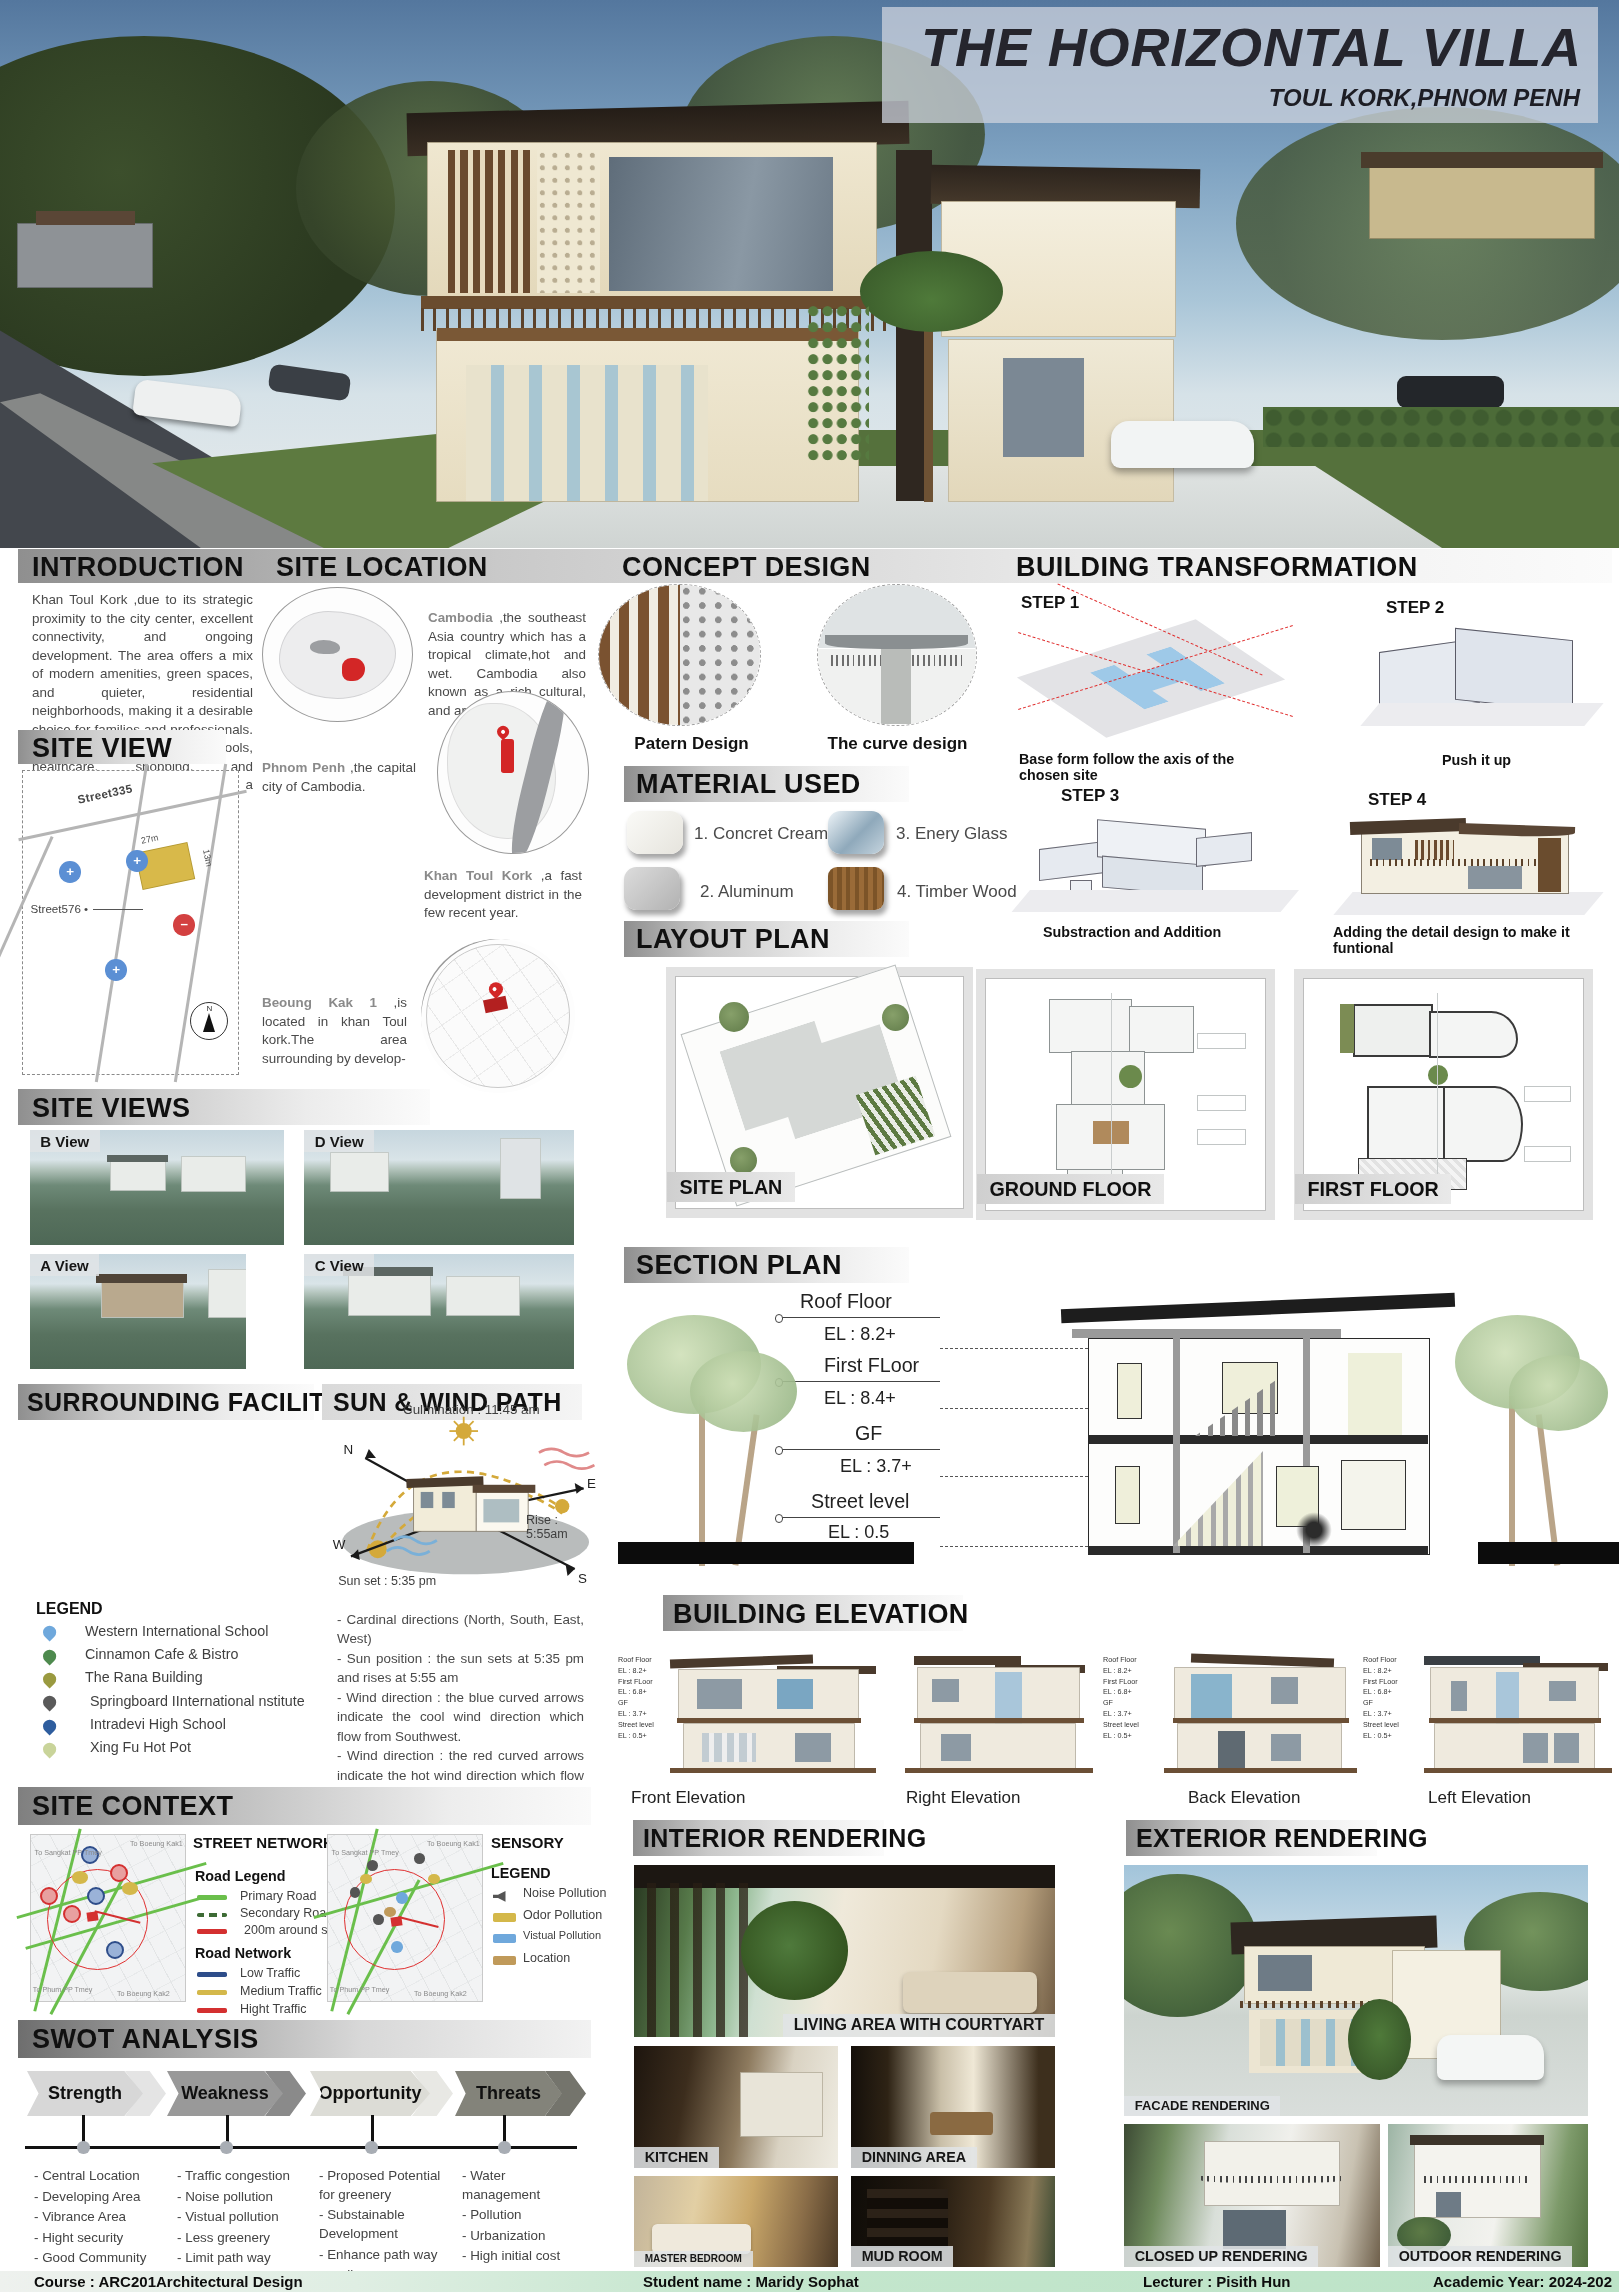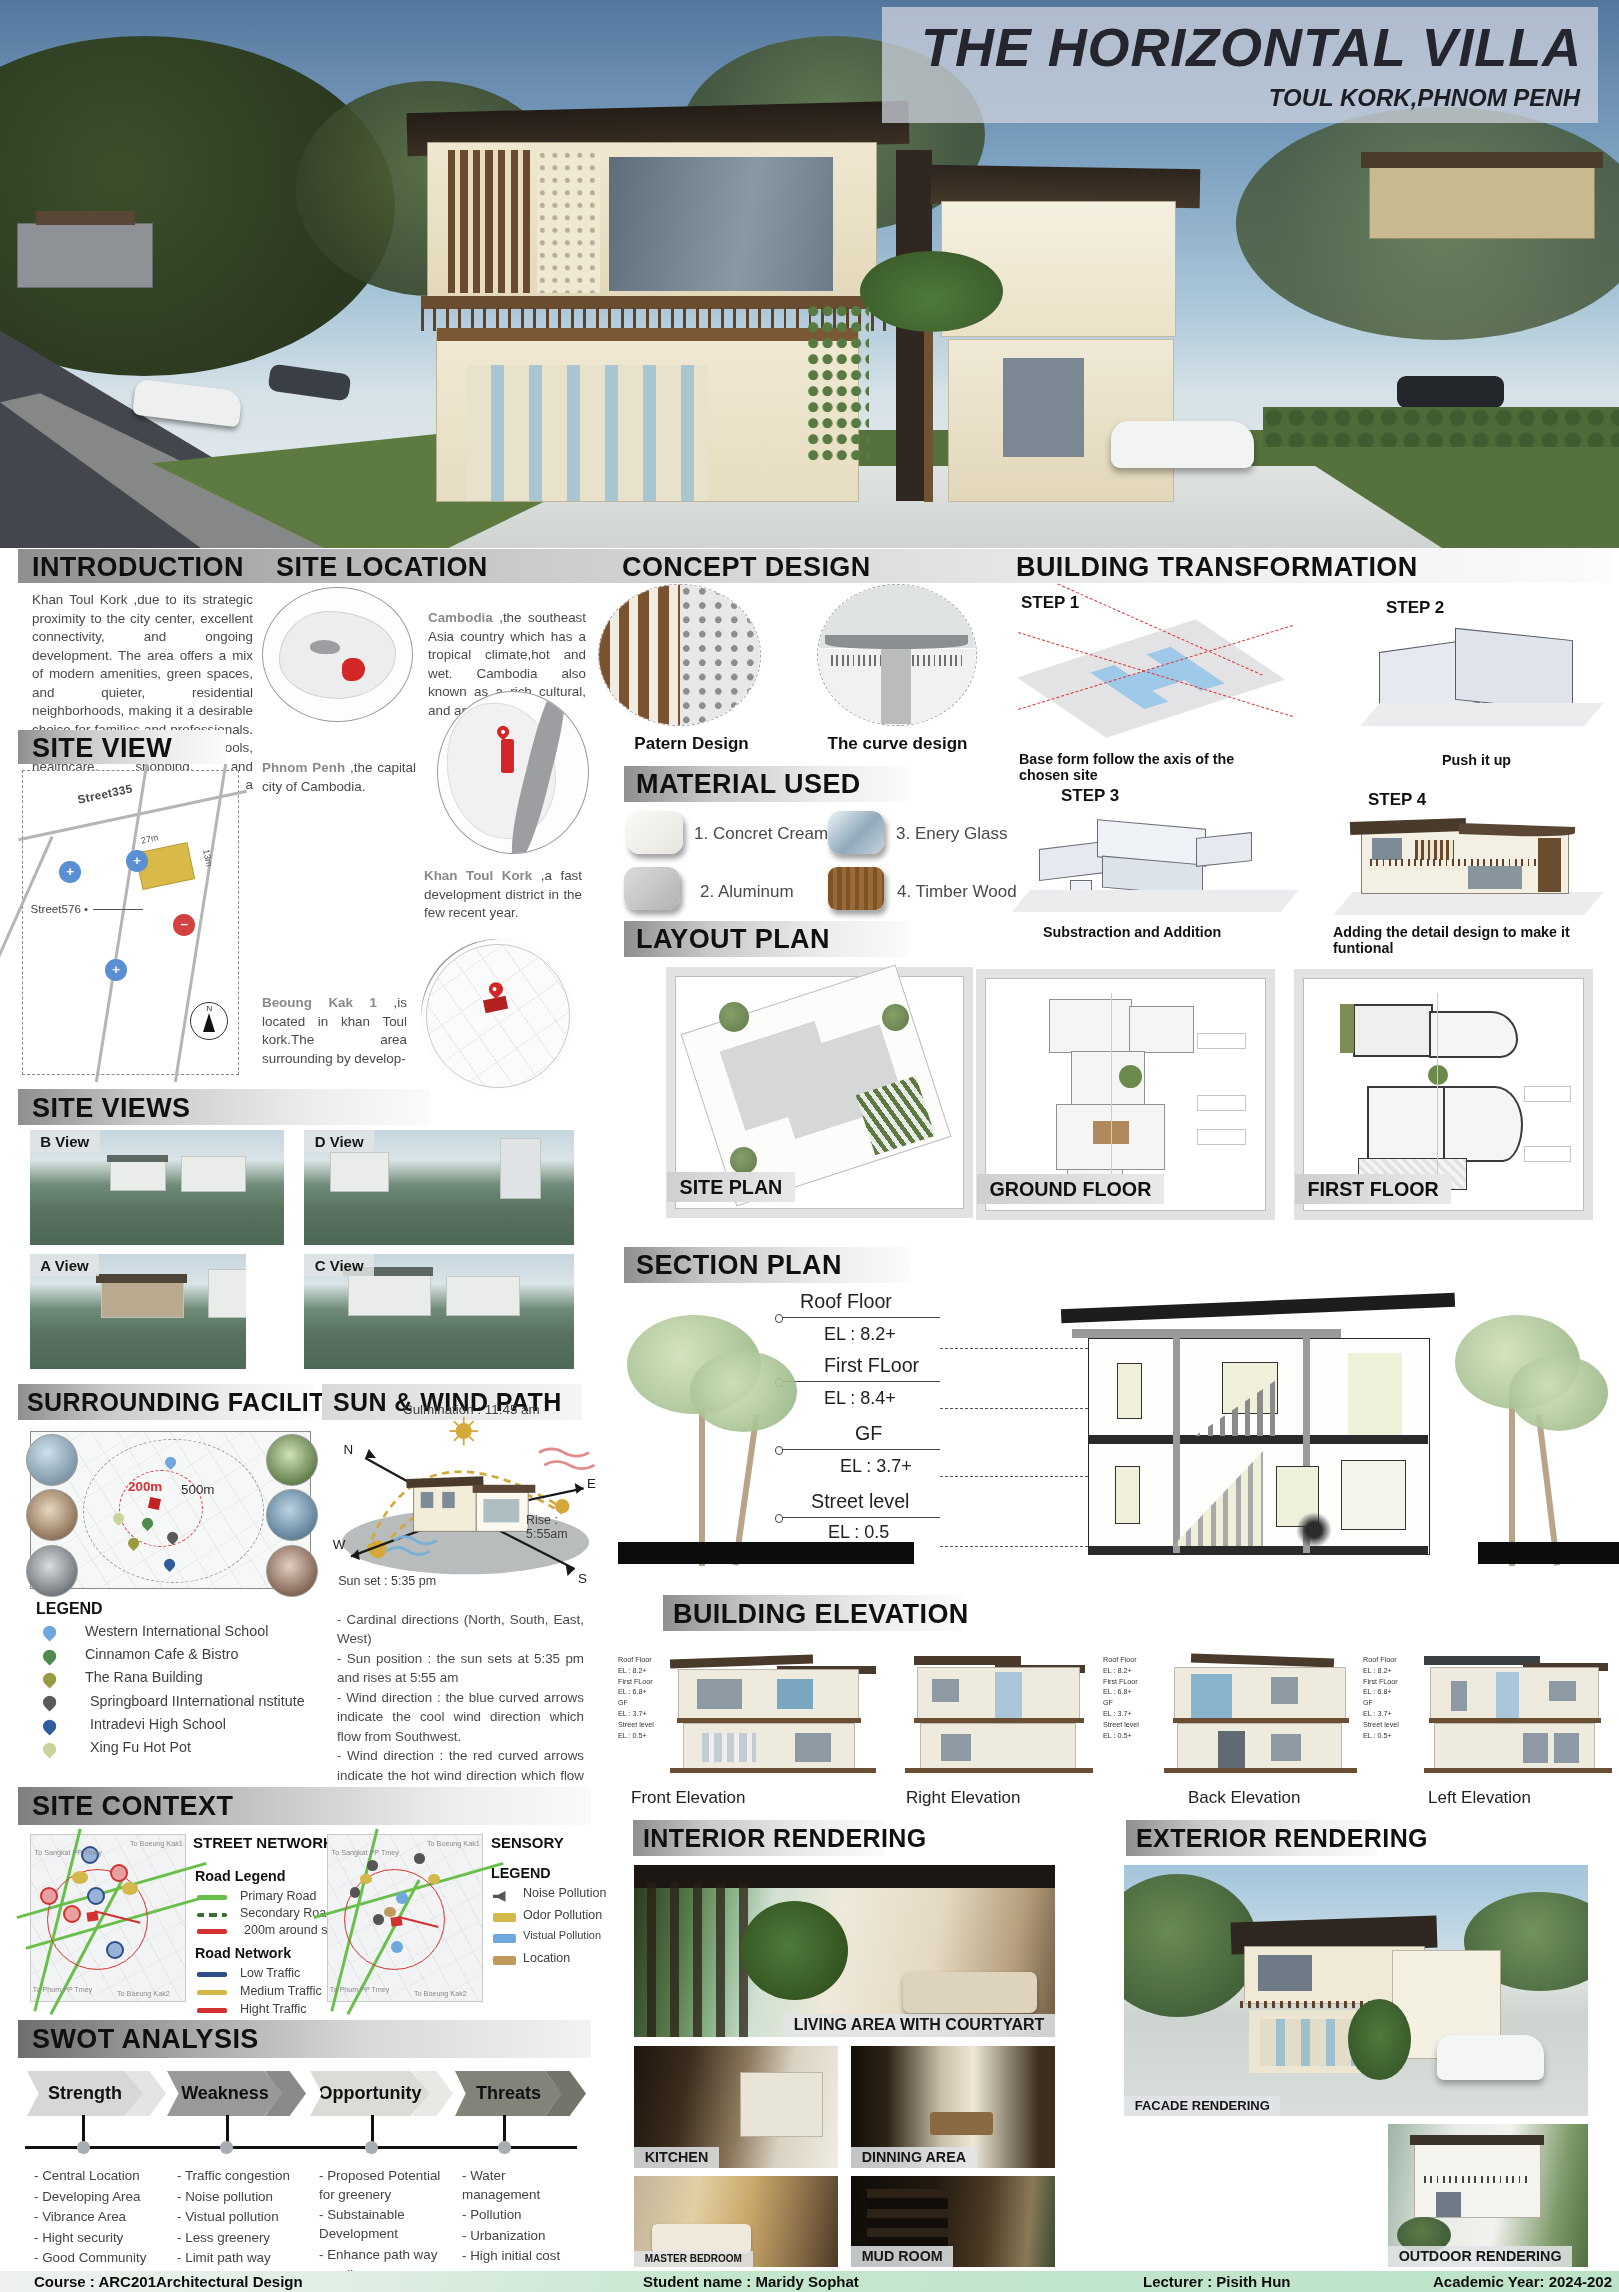--- a/index.html
+++ b/index.html
@@ -405,42 +405,20 @@
       <div class="cv" style="left:63px;top:40px;width:99px;height:76px;"></div>
   </div>
   <div class="groundbar" style="left:618px;top:1542px;width:296px;height:21.5px;"></div>
   <div class="groundbar" style="left:1478px;top:1542px;width:142px;height:21.5px;"></div>
 
   <div class="hbar" style="left:18px;top:1384px;width:296px;height:36px;"></div>
   <div class="htxt small" style="left:27px;top:1388px;">SURROUNDING FACILITY</div>
   <div class="hbar" style="left:322px;top:1384px;width:260px;height:36px;background:linear-gradient(90deg,#d9d9d9,#f5f5f5);"></div>
   <div class="htxt small" style="left:333px;top:1388px;">SUN &amp; WIND PATH</div>
 
-  <div class="abs" style="left:30px;top:1431px;width:279px;height:156px;border:1.3px solid #8a8a8a;background:
-      repeating-linear-gradient(58deg,transparent 0 21.5px,#e6e8e9 21.5px 22.4px),
-      repeating-linear-gradient(-32deg,transparent 0 27px,#ebedee 27px 28px),#f6f7f7;">
-    <div class="abs" style="left:52px;top:7.2px;width:179px;height:142px;border:1.8px dashed #9a9a9a;border-radius:50%;"></div>
-    <div class="abs" style="left:88px;top:38px;width:82px;height:75px;border:1.8px dashed #e03030;border-radius:50%;"></div>
-    <div class="abs" style="left:97px;top:47px;color:#e03030;font-size:13.4px;font-weight:bold;">200m</div>
-    <div class="abs" style="left:150px;top:50px;color:#333;font-size:13.4px;">500m</div>
-    <div class="abs" style="left:118px;top:66px;width:10.7px;height:10.7px;background:#c42020;transform:rotate(12deg);"></div>
-    <div class="lgpin" style="left:134px;top:25px;background:#6fa8dc;"></div>
-    <div class="lgpin" style="left:111px;top:86px;background:#4e8a4e;"></div>
-    <div class="lgpin" style="left:97px;top:106px;background:#9a9a40;"></div>
-    <div class="lgpin" style="left:136px;top:100px;background:#5a5a5a;"></div>
-    <div class="lgpin" style="left:133px;top:127px;background:#2e5d9e;"></div>
-    <div class="lgpin" style="left:82px;top:81px;background:#c9d49a;"></div>
-
-    <div class="abs dot" style="left:-5.4px;top:1.8px;width:50px;height:50px;border:1.8px solid #9a9a9a;background:radial-gradient(circle at 40% 35%,#cfe0ec,#7f98a8 70%);"></div>
-    <div class="abs dot" style="left:-5.4px;top:57px;width:50px;height:50px;border:1.8px solid #9a9a9a;background:radial-gradient(circle at 45% 40%,#e8d8c2,#8a6f52 75%);"></div>
-    <div class="abs dot" style="left:-5.4px;top:113px;width:50px;height:50px;border:1.8px solid #9a9a9a;background:radial-gradient(circle at 45% 40%,#d9dde0,#6d7478 75%);"></div>
-    <div class="abs dot" style="left:235px;top:1.8px;width:50px;height:50px;border:1.8px solid #9a9a9a;background:radial-gradient(circle at 45% 40%,#cfe2b9,#5d7a45 75%);"></div>
-    <div class="abs dot" style="left:235px;top:57px;width:50px;height:50px;border:1.8px solid #9a9a9a;background:radial-gradient(circle at 45% 40%,#bcd3e2,#5a7d96 75%);"></div>
-    <div class="abs dot" style="left:235px;top:113px;width:50px;height:50px;border:1.8px solid #9a9a9a;background:radial-gradient(circle at 45% 40%,#e2cfc2,#7d5f4e 75%);"></div>
-  </div>
 
   <div class="ltitle" style="left:36px;top:1600px;position:absolute;">LEGEND</div>
   <div class="lgpin" style="left:43px;top:1626px;background:#6fa8dc;width:12.5px;height:12.5px;"></div>
   <div class="lgtxt" style="left:85px;top:1623px;">Western International School</div>
   <div class="lgpin" style="left:43px;top:1650px;background:#4e8a4e;width:12.5px;height:12.5px;"></div>
   <div class="lgtxt" style="left:85px;top:1646px;">Cinnamon Cafe &amp; Bistro</div>
   <div class="lgpin" style="left:43px;top:1673px;background:#9a9a40;width:12.5px;height:12.5px;"></div>
   <div class="lgtxt" style="left:85px;top:1669px;">The Rana Building</div>
   <div class="lgpin" style="left:43px;top:1696px;background:#5a5a5a;width:12.5px;height:12.5px;"></div>
   <div class="lgtxt" style="left:90px;top:1693px;">Springboard IInternational nstitute</div>
@@ -759,20 +737,26 @@
     <div class="abs" style="left:121px;top:82px;width:179px;height:56px;background:#efe9d6;box-shadow:0 0 0 0.9px #b9b09a;"></div>
     <div class="abs" style="left:134px;top:90px;width:54px;height:36px;background:#6e7b86;"></div>
     <div class="abs" style="left:116px;top:136px;width:193px;height:7.2px;background:repeating-linear-gradient(90deg,#5c422a 0 2.7px,transparent 2.7px 8px);"></div>
     <div class="abs" style="left:269px;top:86px;width:107px;height:107px;background:#f4f0e2;box-shadow:0 0 0 0.9px #b9b09a;"></div>
     <div class="abs" style="left:125px;top:145px;width:143px;height:63px;background:#ece5d2;"></div>
     <div class="abs" style="left:136px;top:154px;width:116px;height:47px;background:repeating-linear-gradient(90deg,#e2dcc8 0 16px,#9cc0ce 16px 25px);"></div>
     <div class="abs" style="left:313px;top:170px;width:107px;height:45px;background:#f4f6f5;border-radius:14.3px 19.7px 7.2px 7.2px;box-shadow:0 4.5px 6.3px rgba(0,0,0,.3);"></div>
     <div class="blob" style="left:224px;top:134px;width:63px;height:81px;background:radial-gradient(ellipse at 50% 45%,#4f7a3a,#39592a 75%);"></div>
     <div class="plabel bot" style="bottom:0;font-size:13px;">FACADE RENDERING</div>
   </div>
+  <div class="photo" style="left:1124px;top:2124px;width:256px;height:143px;background:linear-gradient(100deg,#3c4a34 0%,#6e8a5c 16%,#d9dfd9 38%,#f0f0ec 60%,#c9c2b2 84%,#6e5f4a 100%);">
+    <div class="abs" style="left:81px;top:18px;width:134px;height:63px;background:#f2f1ea;box-shadow:0 0 0 0.9px #b2aca0;"></div>
+    <div class="abs" style="left:77px;top:52px;width:143px;height:7.2px;background:repeating-linear-gradient(90deg,#444 0 1.8px,transparent 1.8px 6.3px);border-radius:0 0 40% 40%;"></div>
+    <div class="abs" style="left:99px;top:86px;width:63px;height:39px;background:#5d6a74;"></div>
+    <div class="plabel bot" style="bottom:0;font-size:14.3px;">CLOSED UP RENDERING</div>
+  </div>
   <div class="photo" style="left:1388px;top:2124px;width:200px;height:143px;background:linear-gradient(100deg,#9cb4a4 0%,#e8ebe6 30%,#f2f2ee 55%,#7d9a6a 82%,#52703f 100%);">
     <div class="abs" style="left:27px;top:16px;width:125px;height:77px;background:#f4f3ee;box-shadow:0 0 0 0.9px #b2aca0;"></div>
     <div class="abs" style="left:21.5px;top:10.7px;width:134px;height:10.7px;background:#3c342a;"></div>
     <div class="abs" style="left:36px;top:52px;width:107px;height:7.2px;background:repeating-linear-gradient(90deg,#444 0 1.8px,transparent 1.8px 6.3px);"></div>
     <div class="abs" style="left:48px;top:68px;width:25px;height:25px;background:#6e7b86;"></div>
     <div class="blob" style="left:9px;top:93px;width:54px;height:36px;background:radial-gradient(circle at 45% 40%,#5d7a46,#42603a 75%);"></div>
     <div class="plabel bot" style="bottom:0;font-size:14.3px;">OUTDOOR RENDERING</div>
   </div>
 
   <div class="footer"></div>

